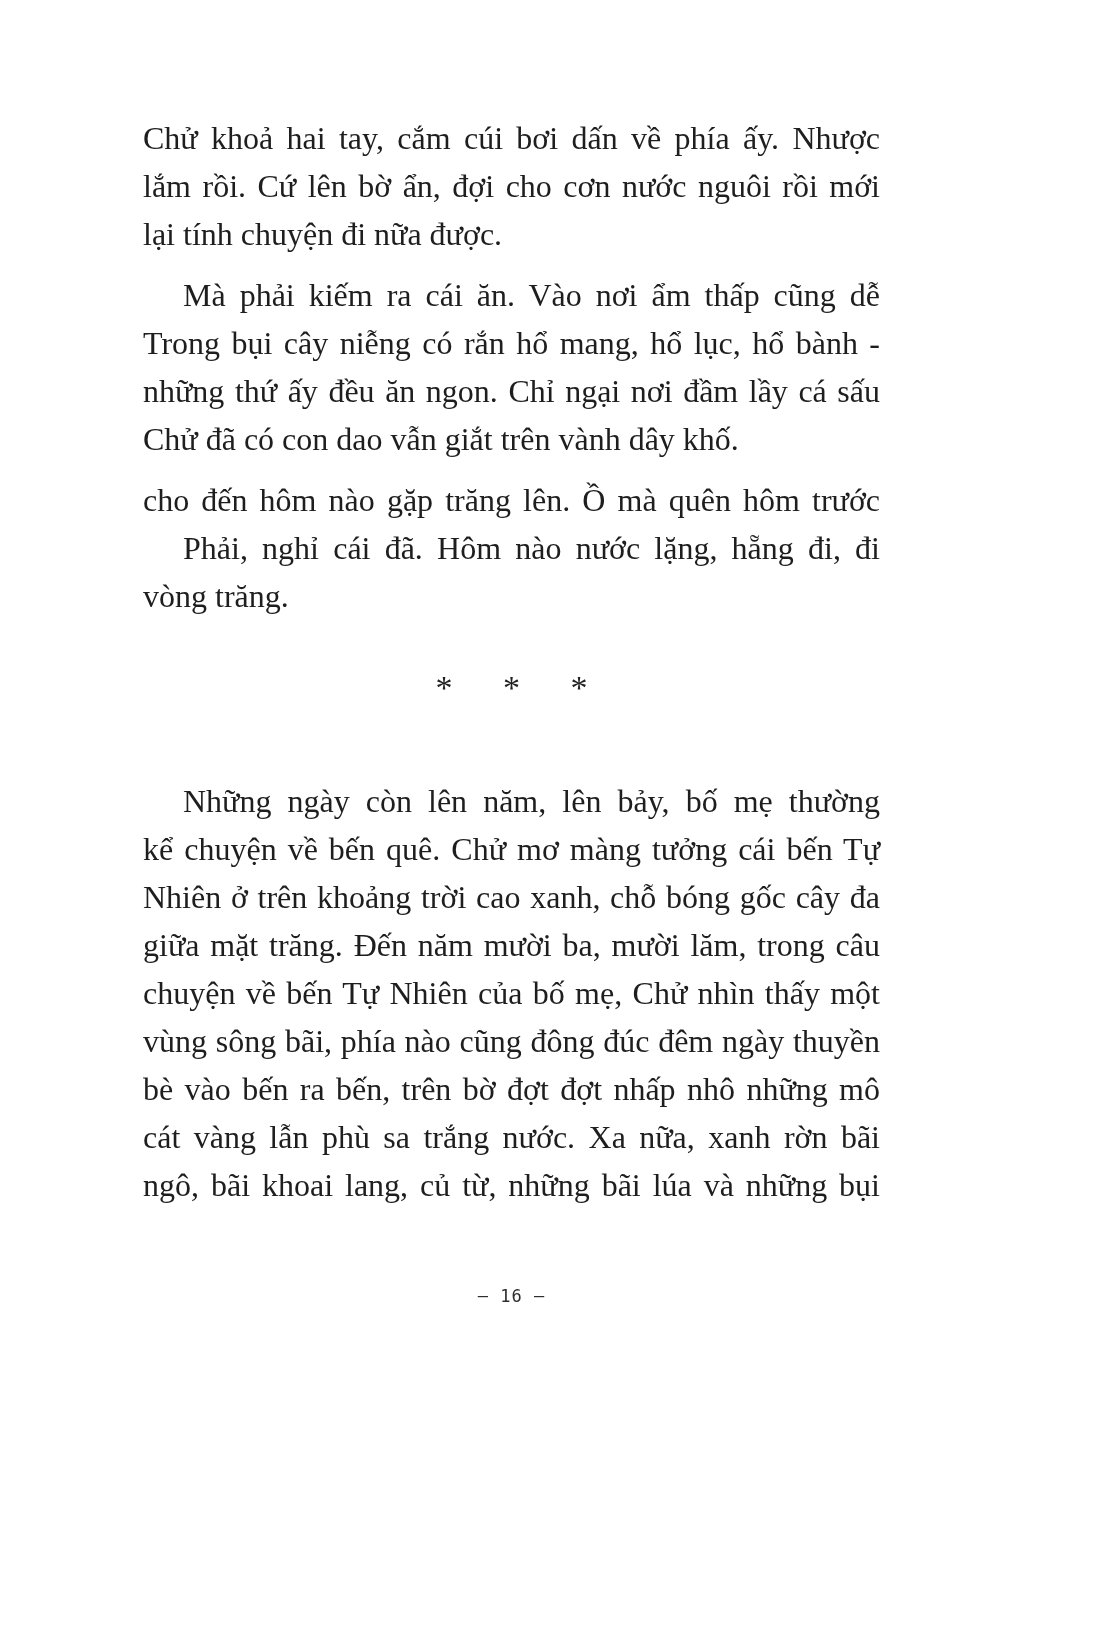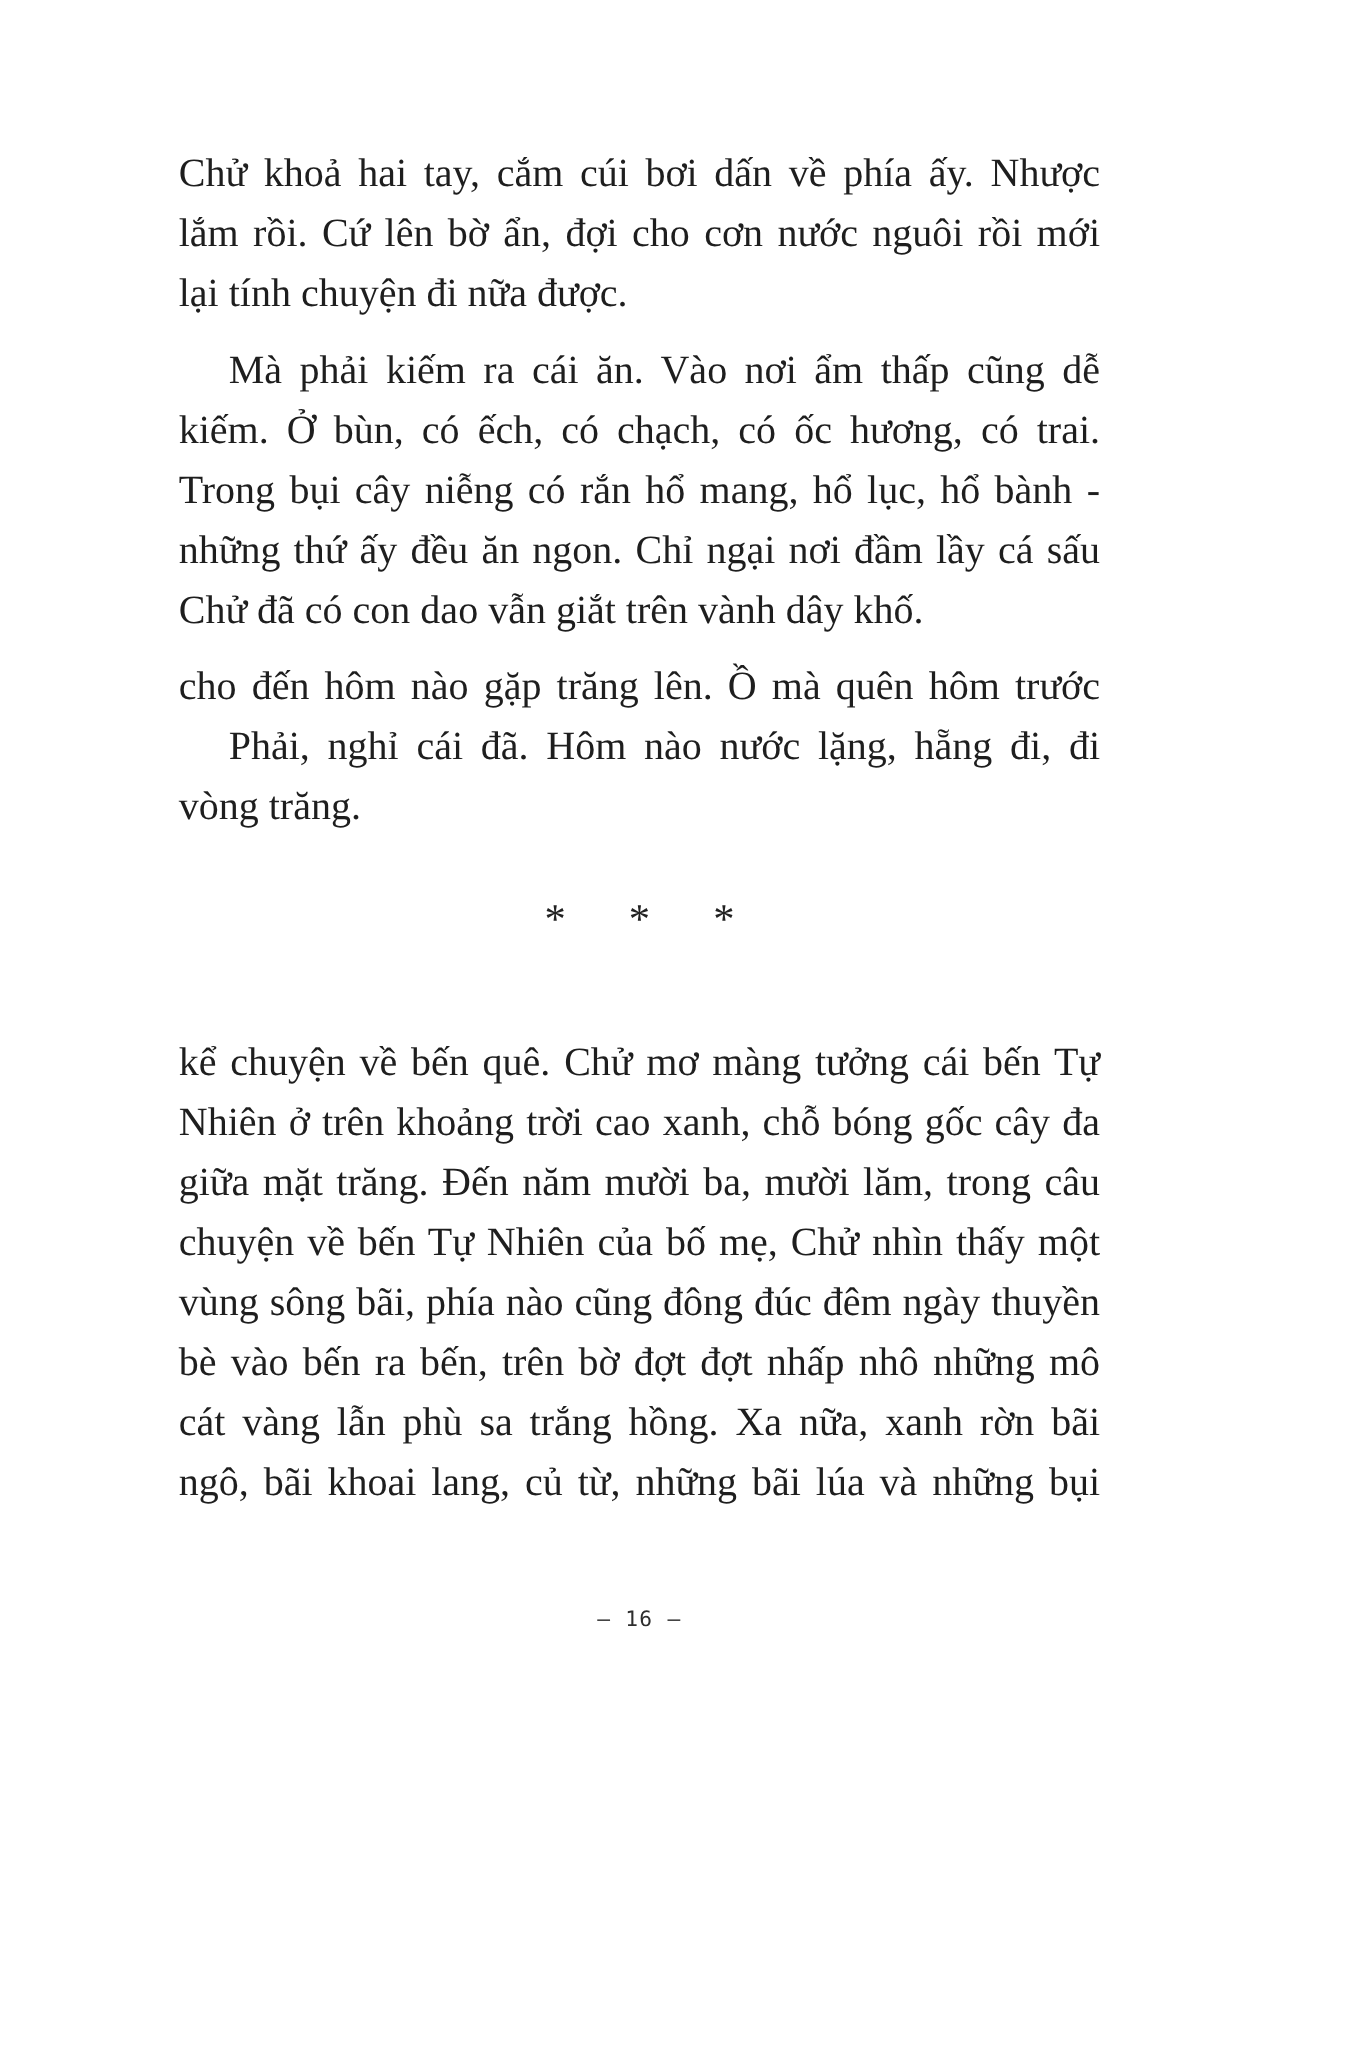--- a/index.html
+++ b/index.html
@@ -55,42 +55,42 @@
   <div class="text-block">
 
     <div class="para">
       <div class="line">Chử khoả hai tay, cắm cúi bơi dấn về phía ấy. Nhược</div>
       <div class="line">lắm rồi. Cứ lên bờ ẩn, đợi cho cơn nước nguôi rồi mới</div>
       <div class="line last">lại tính chuyện đi nữa được.</div>
     </div>
 
     <div class="para">
       <div class="line ind">Mà phải kiếm ra cái ăn. Vào nơi ẩm thấp cũng dễ</div>
-      <div class="line">kiếm. Ở bùn, có ếch, có chạch, có ốc hương, có trai.</div>
       <div class="line">Trong bụi cây niễng có rắn hổ mang, hổ lục, hổ bành -</div>
       <div class="line">những thứ ấy đều ăn ngon. Chỉ ngại nơi đầm lầy cá sấu</div>
       <div class="line last">Chử đã có con dao vẫn giắt trên vành dây khố.</div>
     </div>
 
     <div class="para">
       <div class="line">cho đến hôm nào gặp trăng lên. Ồ mà quên hôm trước</div>
       <div class="line ind">Phải, nghỉ cái đã. Hôm nào nước lặng, hẵng đi, đi</div>
       <div class="line last">vòng trăng.</div>
     </div>
 
     <div class="separator">* * *</div>
 
 
     <div class="para">
+      <div class="line ind">Những ngày còn lên năm, lên bảy, bố mẹ thường</div>
       <div class="line">kể chuyện về bến quê. Chử mơ màng tưởng cái bến Tự</div>
       <div class="line">Nhiên ở trên khoảng trời cao xanh, chỗ bóng gốc cây đa</div>
       <div class="line">giữa mặt trăng. Đến năm mười ba, mười lăm, trong câu</div>
       <div class="line">chuyện về bến Tự Nhiên của bố mẹ, Chử nhìn thấy một</div>
       <div class="line">vùng sông bãi, phía nào cũng đông đúc đêm ngày thuyền</div>
       <div class="line">bè vào bến ra bến, trên bờ đợt đợt nhấp nhô những mô</div>
-      <div class="line">cát vàng lẫn phù sa trắng hồng. Xa nữa, xanh rờn bãi</div>
+      <div class="line">cát vàng lẫn phù sa trắng nước. Xa nữa, xanh rờn bãi</div>
       <div class="line">ngô, bãi khoai lang, củ từ, những bãi lúa và những bụi</div>
     </div>
 
   </div>
 
   <div class="page-number">– 16 –</div>
 </div>
 
 </body></html>

